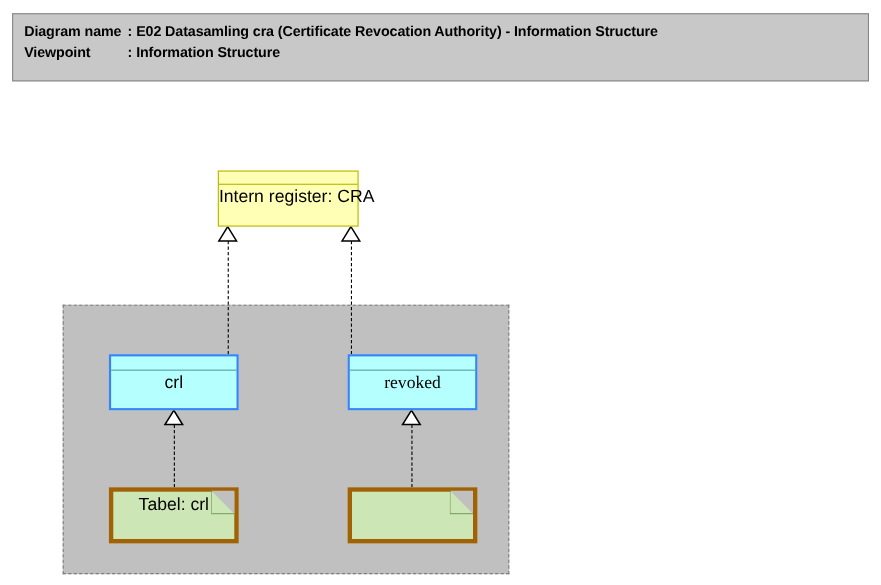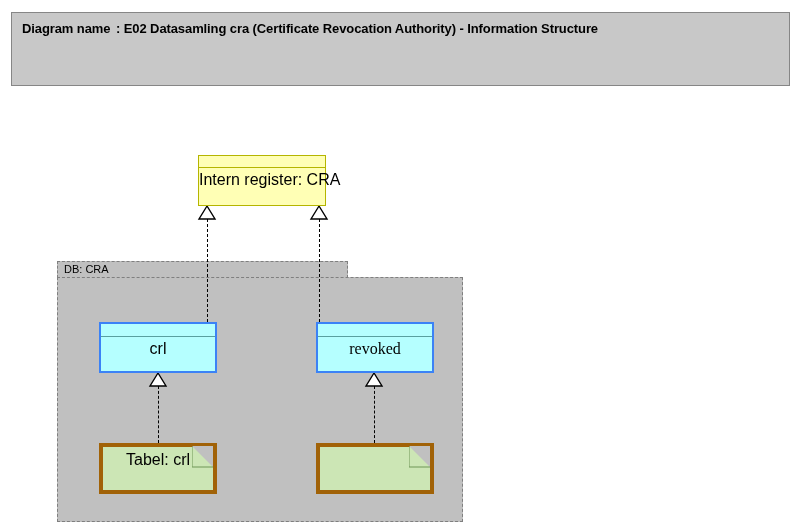--- a/index.html
+++ b/index.html
@@ -23,21 +23,21 @@
     width: 801px;
     height: 532px;
   }
 
   
   .title-block {
     position: absolute;
     left: 11px;
     top: 12px;
     width: 779px;
-    height: 74px;
+    height: 62px;
     background: #c8c8c8;
     border: 1px solid #868686;
     box-sizing: border-box;
     padding: 6px 0 0 10px;
   }
   .title-line {
     font-size: 13px;
     font-weight: bold;
     color: #000000;
     line-height: 19px;
@@ -146,25 +146,23 @@
   .z-mid { z-index: 2; }
   .z-top { z-index: 3; }
 </style>
 </head>
 <body>
 
 <div id="canvas">
 
   <div class="title-block">
     <div class="title-line"><span class="title-label">Diagram name</span><span>: </span><span>E02 Datasamling cra (Certificate Revocation Authority) - Information Structure</span></div>
-  </div>
-
-  <div class="group-tab z-bg">
-    <div class="group-tab-label">DB: CRA</div>
-  </div>
+    <div class="title-line"><span class="title-label">Viewpoint</span><span>: </span><span>Information Structure</span></div>
+  </div>
+
   <div class="group-body z-bg"></div>
 
   <div class="conn z-mid" style="left:207px; top:219px; height:103px;"></div>
 
   <div class="conn z-mid" style="left:319px; top:219px; height:103px;"></div>
 
   <div class="conn z-mid" style="left:158px; top:386px; height:57px;"></div>
 
   <div class="conn z-mid" style="left:374px; top:386px; height:57px;"></div>
 

